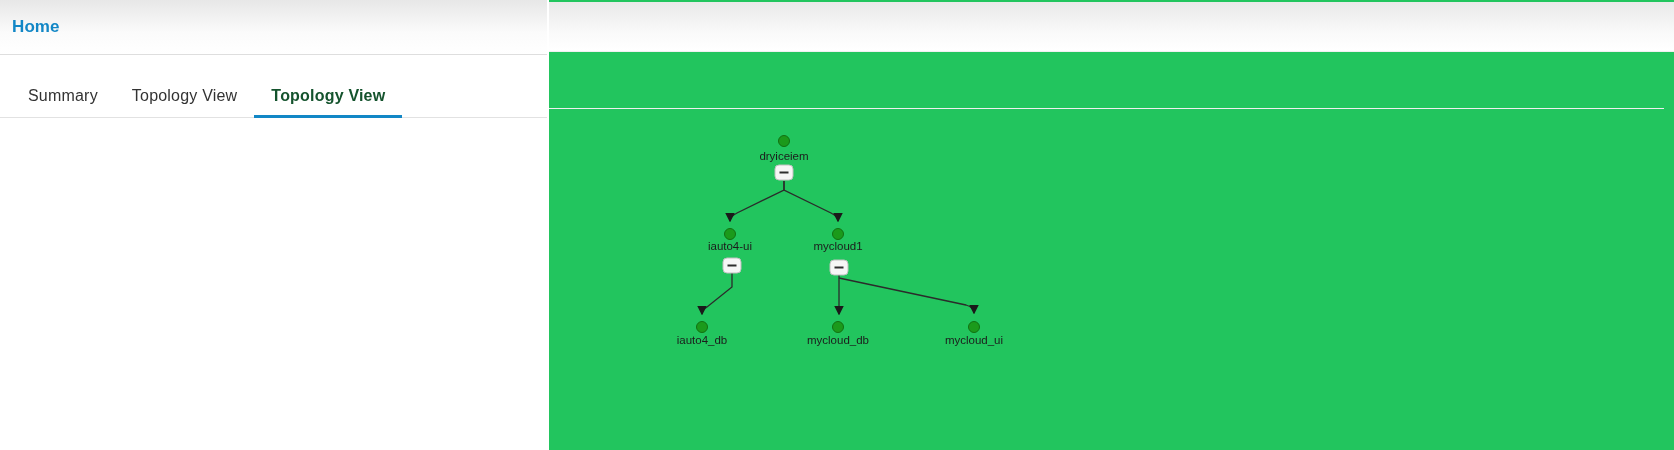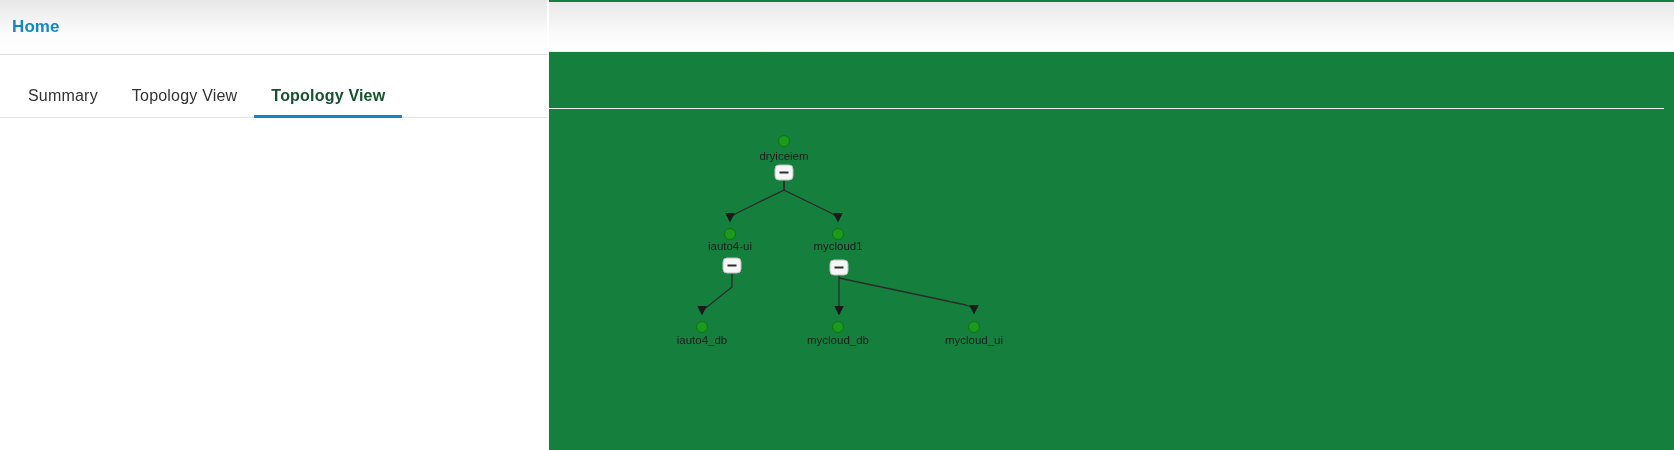--- a/index.html
+++ b/index.html
@@ -38,21 +38,21 @@
     margin-bottom: -1px;
     letter-spacing: 0.2px;
     white-space: nowrap;
   }
   .tab.active {
     color: #14532d; font-weight: bold;
     border-bottom-color: #1287c6;
   }
 
   
-  .right-card { flex: 1 1 auto; position: relative; background: #15803d; }
+  .right-card { flex: 1 1 auto; position: relative; background: #22c55e; }
   .right-header {
     height: 50px; margin-top: 2px;
     background: linear-gradient(to bottom, #e9e9e9 0%, #fafafa 65%, #ffffff 100%);
     border-bottom: 1px solid #f0f0f0;
   }
   .right-subband {
     height: 57px;
     border-bottom: 1px solid #efefef;
     margin-right: 10px;
   }

